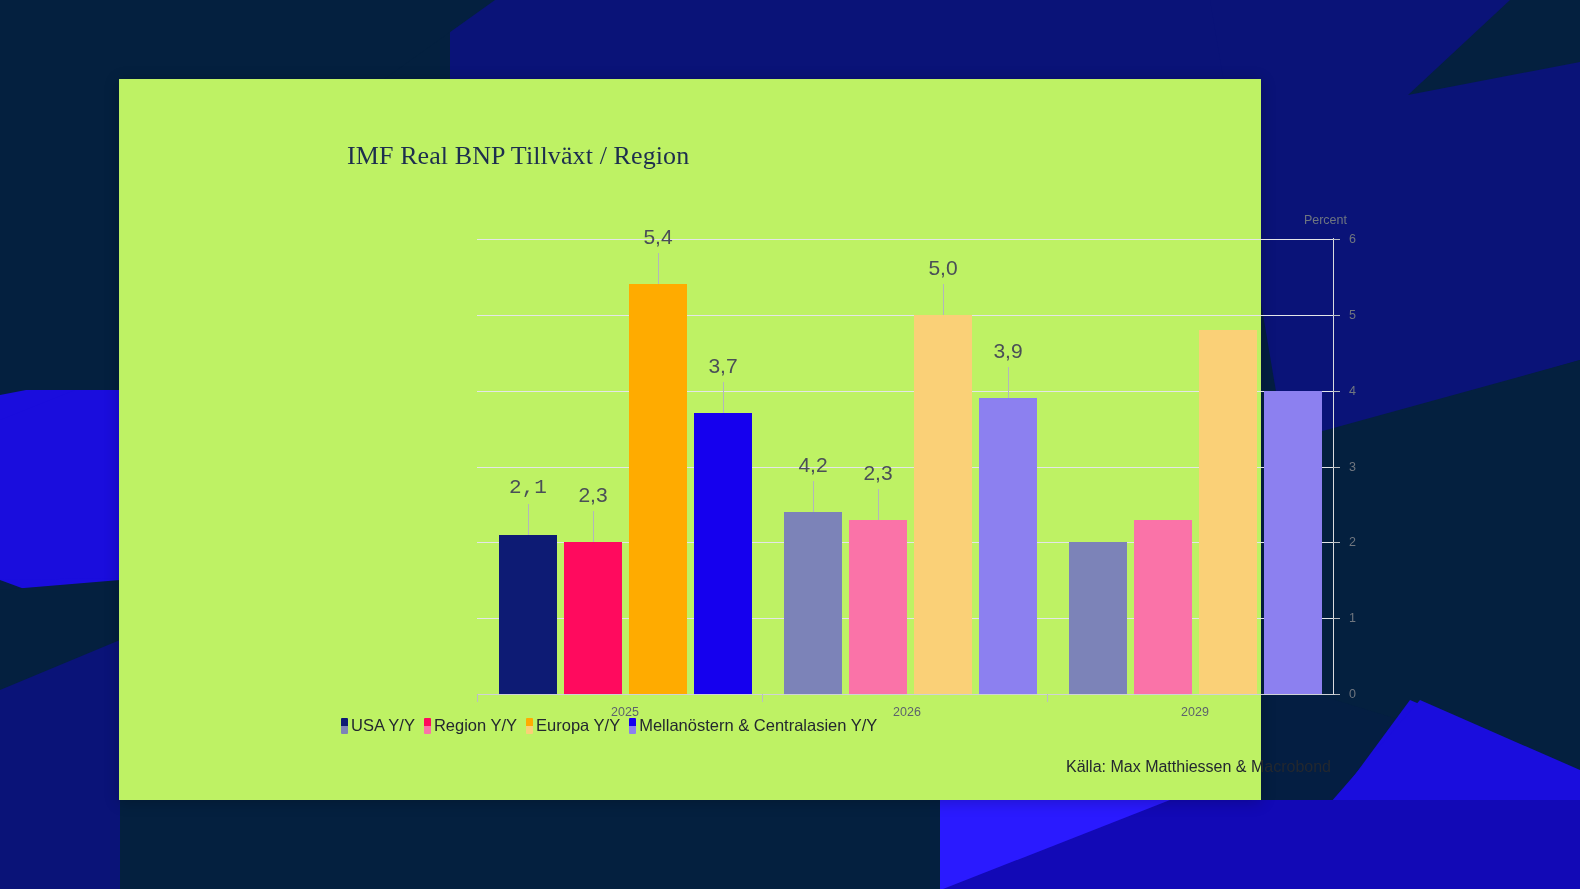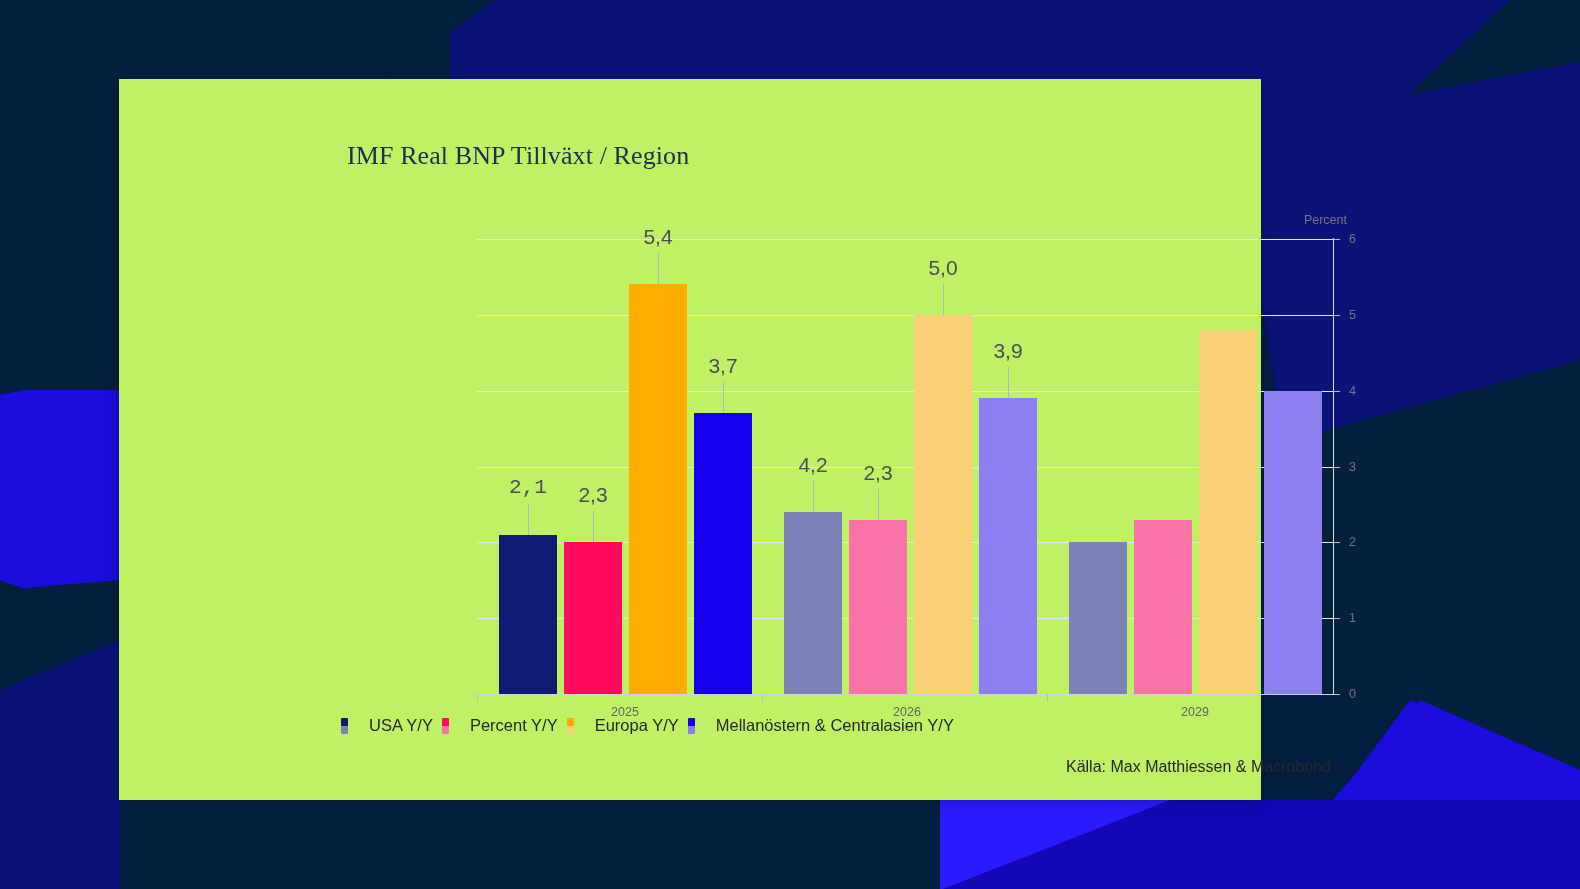--- a/index.html
+++ b/index.html
@@ -69,21 +69,21 @@
   }
   .leader{
     position:absolute;width:1px;background:#b2b6bb;
   }
 
   
   .legend{
     position:absolute;left:0px;top:588px;display:flex;align-items:center;
     gap:9px;flex-wrap:nowrap;
   }
-  .legend-item{display:flex;align-items:center;gap:21px;white-space:nowrap;}
+  .legend-item{display:flex;align-items:center;gap:3px;white-space:nowrap;}
   .swatch{
     width:7px;height:16px;display:block;border-radius:1px;
     background:linear-gradient(to bottom,var(--top) 0 52%,var(--bot) 52% 100%);
   }
   .legend-text{font-size:16.5px;color:#23282f;}
 
   .source{
     position:absolute;right:10px;top:630px;font-size:16px;color:#23282f;
     white-space:nowrap;
   }
@@ -208,21 +208,21 @@
 
     <div class="legend">
 
       <div class="legend-item">
         <span class="swatch" style="--top:#0d1b74;--bot:#7c83b8;"></span>
         <span class="legend-text">USA Y/Y</span>
       </div>
 
       <div class="legend-item">
         <span class="swatch" style="--top:#ff0a5e;--bot:#fa73a8;"></span>
-        <span class="legend-text">Percent Y/Y</span>
+        <span class="legend-text">Region Y/Y</span>
       </div>
 
       <div class="legend-item">
         <span class="swatch" style="--top:#ffab00;--bot:#fad077;"></span>
         <span class="legend-text">Europa Y/Y</span>
       </div>
 
       <div class="legend-item">
         <span class="swatch" style="--top:#1500ee;--bot:#8c80f0;"></span>
         <span class="legend-text">Mellanöstern &amp; Centralasien Y/Y</span>

